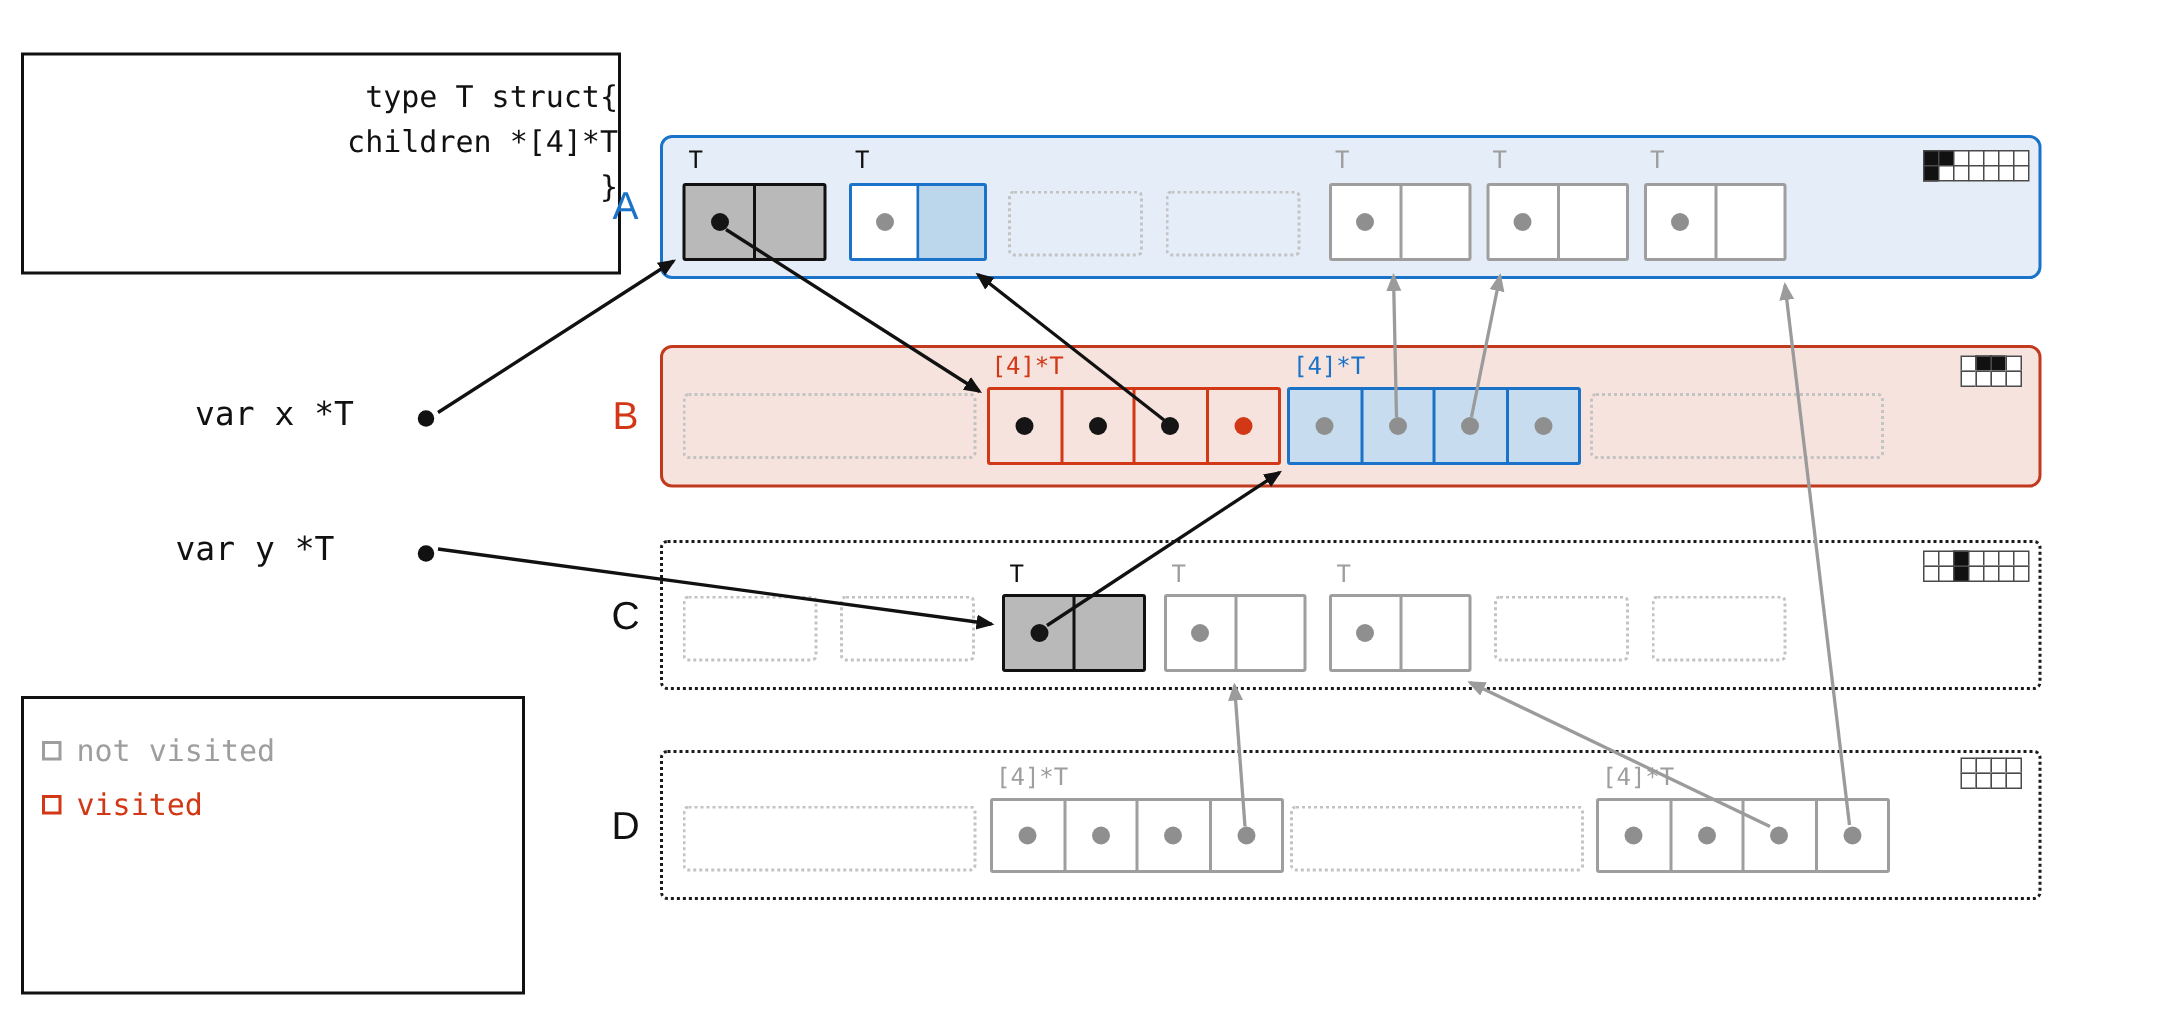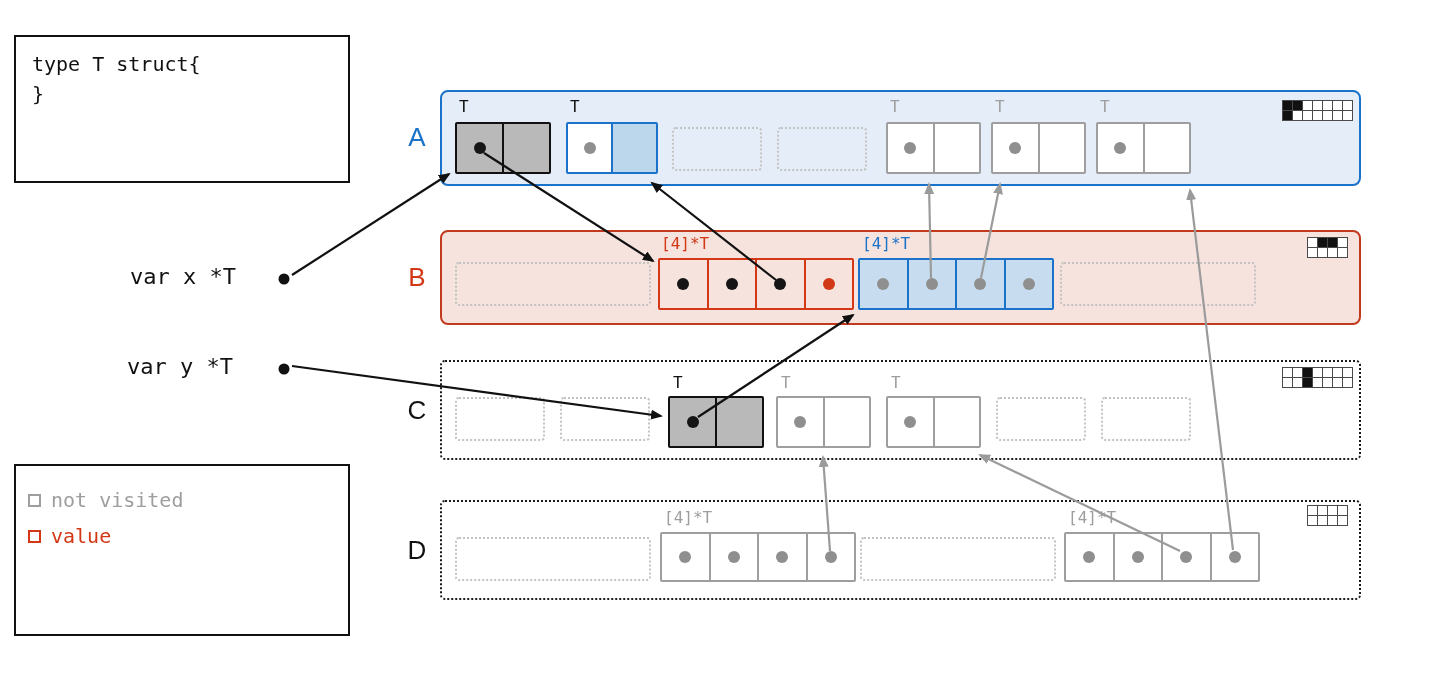--- a/index.html
+++ b/index.html
@@ -1,24 +1,24 @@
 <!DOCTYPE html>
 <html><head>
 <meta charset="utf-8">
 <style>
   html,body{margin:0;padding:0;background:#ffffff;}
   #canvas{position:relative;width:1440px;height:675px;background:#ffffff;overflow:hidden;
           font-family:"DejaVu Sans Mono",monospace;}
 
   
   .framed{position:absolute;border:2.5px solid #111;background:#fff;box-sizing:border-box;}
-  #code-box{left:14px;top:35px;width:336px;height:148px;padding:12px 0 0 16px;}
+  #code-box{left:14px;top:35px;width:400px;height:148px;padding:12px 0 0 16px;text-align:right;}
   .code-line{white-space:pre;font-size:20px;line-height:30px;color:#111;}
 
-  #legend-box{left:14px;top:464px;width:336px;height:172px;padding:16px 0 0 10px;}
+  #legend-box{left:14px;top:464px;width:336px;height:199px;padding:16px 0 0 10px;}
   .legend-item{display:flex;align-items:center;height:36px;}
   .lg-sq{width:13px;height:13px;box-sizing:border-box;margin:0 10px 0 2px;background:#fff;}
   .lg-sq.notvis{border:2.5px solid #9e9e9e;}
   .lg-sq.work{border:2.5px solid #1a73c8;}
   .lg-sq.act{border:2.5px solid #d23716;}
   .lg-sq.vis{border:2.5px solid #111;background:#b9b9b9;}
   .lg-label{font-size:20px;}
   .c-gray{color:#9e9e9e;} .c-blue{color:#1a73c8;} .c-red{color:#d23716;} .c-black{color:#111;}
 
   
@@ -65,34 +65,35 @@
   .arrow{fill:none;stroke-width:2.2px;}
   .arrow.black{stroke:#111;} .arrow.gray{stroke:#9b9b9b;}
 </style>
 </head>
 <body>
 
 <div id="canvas">
 
   <div id="code-box" class="framed">
     <div class="code-line">type T struct{</div>
+    <div class="code-line">    children *[4]*T</div>
     <div class="code-line">}</div>
   </div>
 
   <div class="var-label" style="left:130px;top:264px;">var x *T</div>
-  <div class="var-label" style="left:127px;top:354px;">var y *T</div>
+  <div class="var-label" style="left:117px;top:354px;">var y *T</div>
 
   <div id="legend-box" class="framed">
     <div class="legend-item">
       <span class="lg-sq notvis"></span>
       <span class="lg-label c-gray">not visited</span>
     </div>
     <div class="legend-item">
       <span class="lg-sq act"></span>
-      <span class="lg-label c-red">value</span>
+      <span class="lg-label c-red">visited</span>
     </div>
   </div>
 
   <div class="span-label c-blue" style="top:122px;">A</div>
   <div class="span-label c-red" style="top:262px;">B</div>
   <div class="span-label c-black" style="top:395px;">C</div>
   <div class="span-label c-black" style="top:535px;">D</div>
 
   <div id="span-a" class="span"></div>
   <div class="type-label c-black" style="left:459px;top:97px;">T</div>

